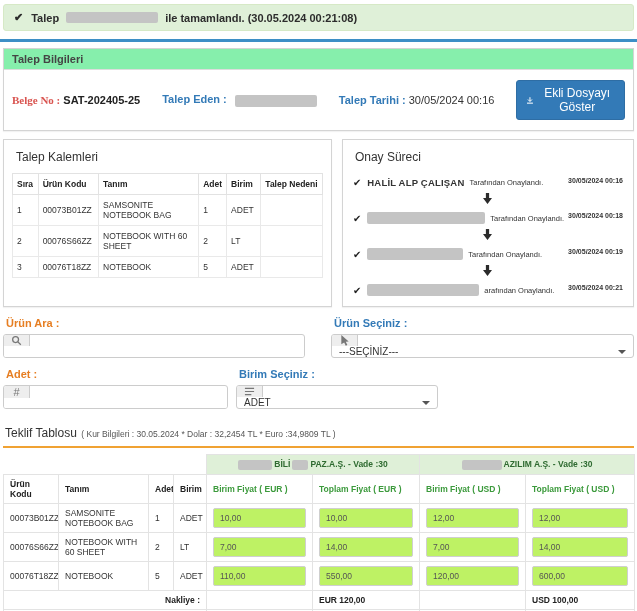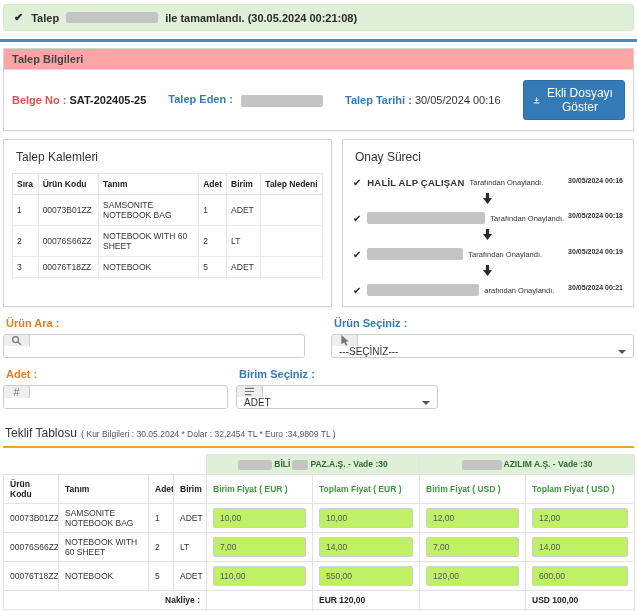--- a/index.html
+++ b/index.html
@@ -9,24 +9,24 @@
 
 .alert-success { margin:4px 3px 0; background:#dff0d8; border:1px solid #d6e9c6; border-radius:3px;
   padding:6px 10px; font-size:11px; font-weight:bold; color:#2c2c2c; display:flex; align-items:center; }
 .alert-success .chk { margin-right:8px; }
 
 .blue-line { height:3px; background:#3d8fc6; margin-top:8px; }
 
 
 .panel { border:1px solid #d4d4d4; background:#fff; box-shadow:0 1px 1px rgba(0,0,0,.05); }
 .tb-panel { margin:6px 3px 0; }
-.tb-head { background:#fca5a5; border-bottom:1px solid #ddd; padding:4px 8px; font-size:11px; font-weight:bold; color:#444; }
+.tb-head { background:#86efac; border-bottom:1px solid #ddd; padding:4px 8px; font-size:11px; font-weight:bold; color:#444; }
 .tb-body { display:flex; align-items:center; padding:10px 8px; font-size:11px; }
 .tb-body .fld { margin-right:22px; white-space:nowrap; }
-.lbl-red { color:#d9534f; font-weight:bold; }
+.lbl-red { color:#d9534f; font-weight:bold;font-family:Liberation Serif, serif; }
 .lbl-blue { color:#337ab7; font-weight:bold; }
 .lbl-orange { color:#e67e22; font-weight:bold; }
 .val-b { font-weight:bold; color:#222; }
 .btn-blue { margin-left:auto; background:#337ab7; border:1px solid #2e6da4; color:#fff; font-size:12px;
   padding:5px 9px; border-radius:3px; display:flex; align-items:center; gap:5px; cursor:pointer; font-family:inherit; }
 
 
 .two-col { display:flex; gap:10px; margin:8px 3px 0; align-items:stretch; }
 .col-left { width:376px; padding:8px; }
 .col-right { flex:1; padding:8px; }

